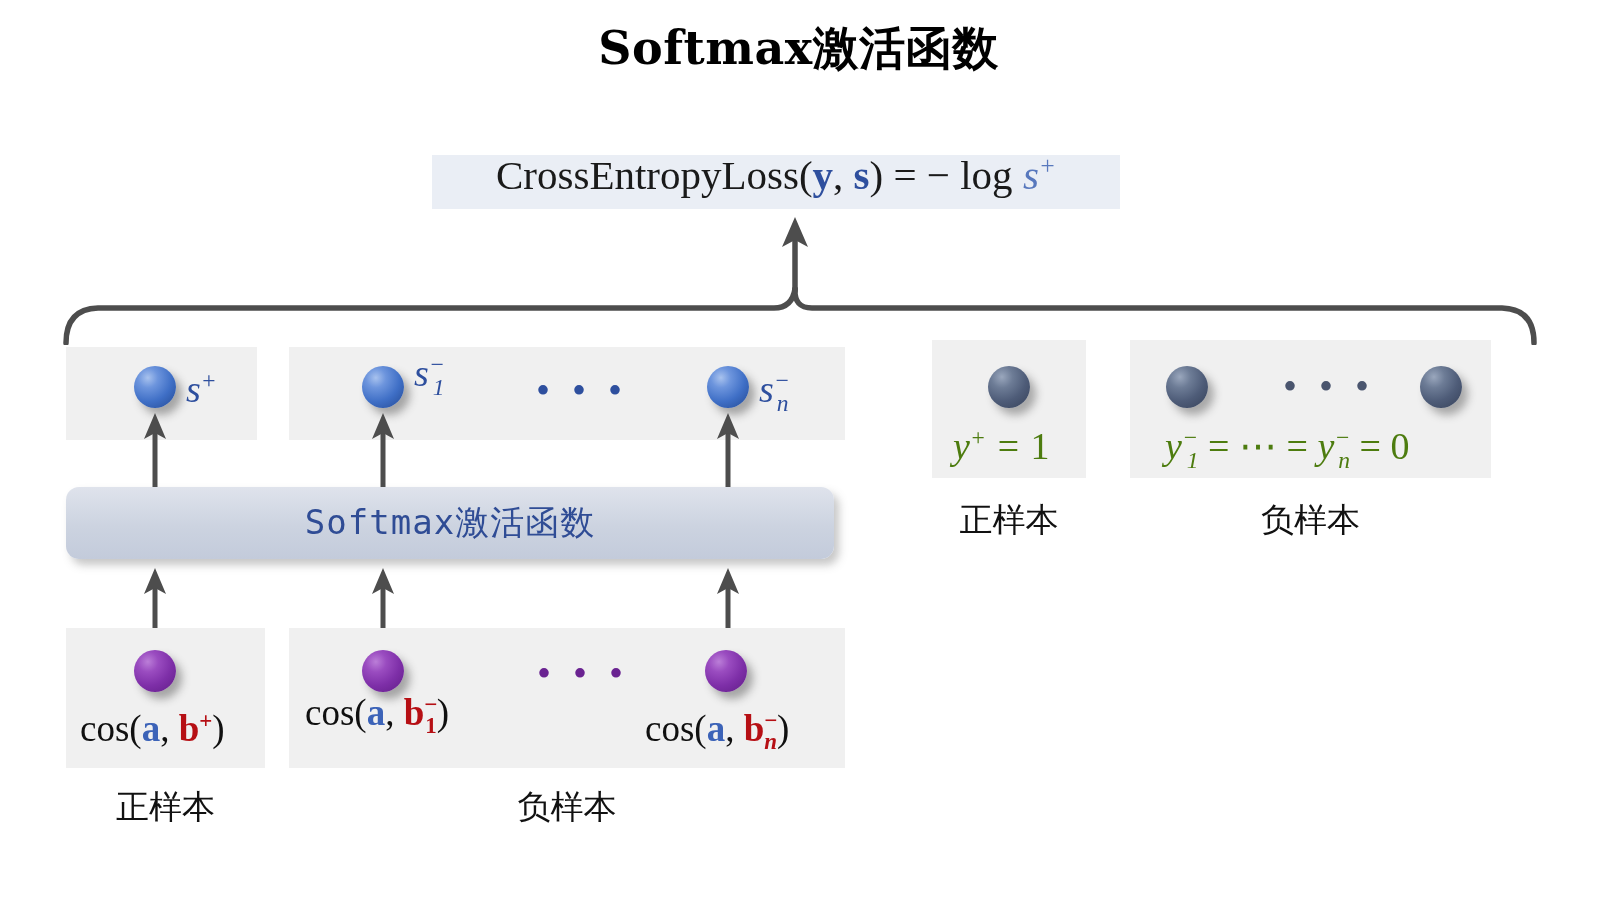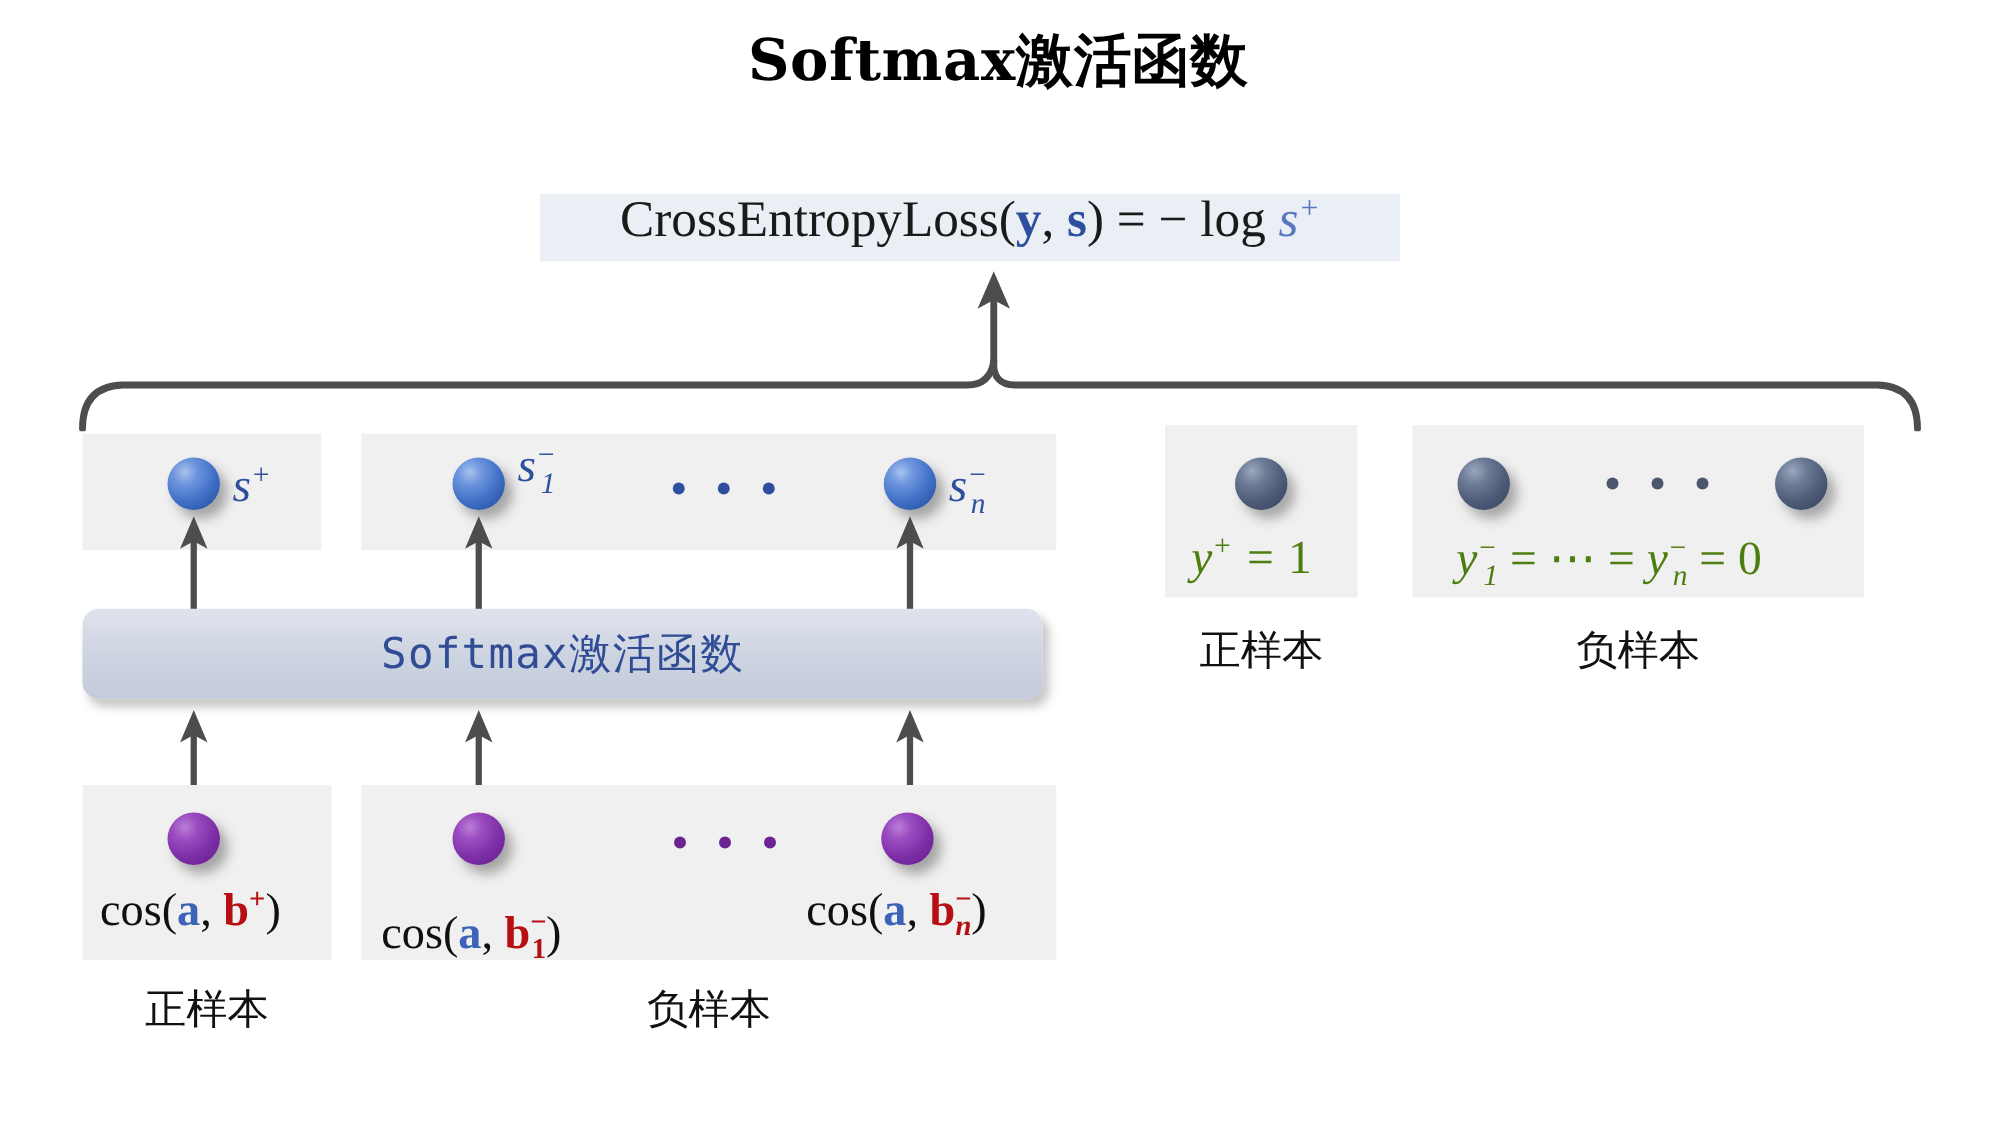--- a/index.html
+++ b/index.html
@@ -223,21 +223,21 @@
   <polygon points="12,0 1,26 12,20 23,26" fill="#4d4d4d"></polygon>
 </svg>
 
 <div class="panel" style="left:66px; top:628px; width:199px; height:140px;"></div>
 <div class="panel" style="left:289px; top:628px; width:556px; height:140px;"></div>
 
 <div class="sphere purple" style="left:134px; top:650px; width:42px; height:42px;"></div>
 <div class="coslabel" style="left:80px; top:707px;"><span>cos(</span><span class="a-blue">a</span><span>, </span><span class="b-red">b</span><span class="b-red sup">+</span><span>)</span></div>
 
 <div class="sphere purple" style="left:362px; top:650px; width:42px; height:42px;"></div>
-<div class="coslabel" style="left:305px; top:725px;"><span>cos(</span><span class="a-blue">a</span><span>, </span><span class="b-red">b</span><span class="b-red sup">−</span><span class="b-red sub" style="margin-left:-12px;">1</span><span>)</span></div>
+<div class="coslabel" style="left:305px; top:691px;"><span>cos(</span><span class="a-blue">a</span><span>, </span><span class="b-red">b</span><span class="b-red sup">−</span><span class="b-red sub" style="margin-left:-12px;">1</span><span>)</span></div>
 
 <div class="ellipsis purple" style="left:537px; top:650px;">• • •</div>
 
 <div class="sphere purple" style="left:705px; top:650px; width:42px; height:42px;"></div>
 <div class="coslabel" style="left:645px; top:707px;"><span>cos(</span><span class="a-blue">a</span><span>, </span><span class="b-red">b</span><span class="b-red sup">−</span><span class="b-red sub" style="margin-left:-13px; font-style:italic;">n</span><span>)</span></div>
 
 <div class="caption" style="left:66px; top:785px; width:199px;">正样本</div>
 <div class="caption" style="left:289px; top:785px; width:556px;">负样本</div>
 
 <div class="panel" style="left:932px; top:340px; width:154px; height:138px;"></div>

